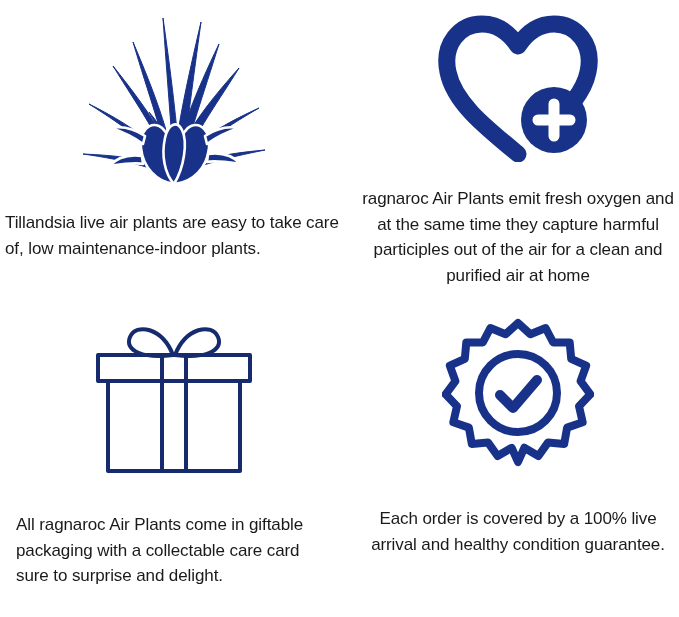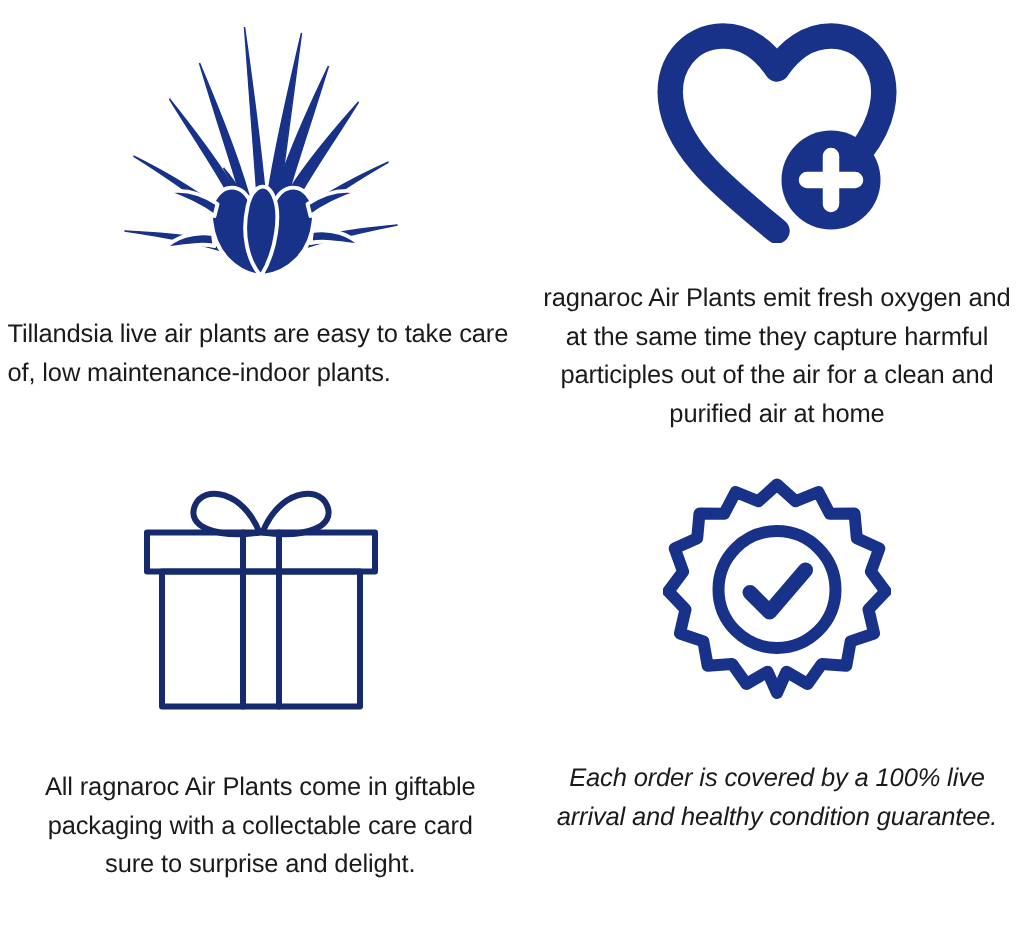--- a/index.html
+++ b/index.html
@@ -25,21 +25,21 @@
   .cell {
     position: relative;
     display: flex;
     flex-direction: column;
     align-items: center;
     box-sizing: border-box;
   }
   .cell-tl { padding: 16px 4px 0 4px; }
   .cell-tr { padding: 0px 2px 0 12px; }
   .cell-bl { padding: 0px 8px 0 8px; }
-  .cell-br { padding: 0px 4px 0 14px; font-style: italic; }
+  .cell-br { padding: 0px 4px 0 14px; }
 
   .icon-wrap {
     display: flex;
     align-items: flex-start;
     justify-content: center;
     width: 100%;
   }
   .icon-plant { margin-top: 0px; }
   .icon-heart { margin-top: 14px; }
   .icon-gift  { margin-top: 10px; }
@@ -57,21 +57,20 @@
     text-align: left;
     margin-top: 24px;
     padding-left: 1px;
     padding-right: 2px;
   }
   .cap-tr {
     text-align: center;
     margin-top: 24px;
   }
   .cap-bl {
-    text-align: center;
     margin-top: 33px;
     padding: 0 8px;
   }
   .cap-br {
     text-align: center;
     margin-top: 33px;
     padding: 0 2px;
   }
 </style>
 </head>

